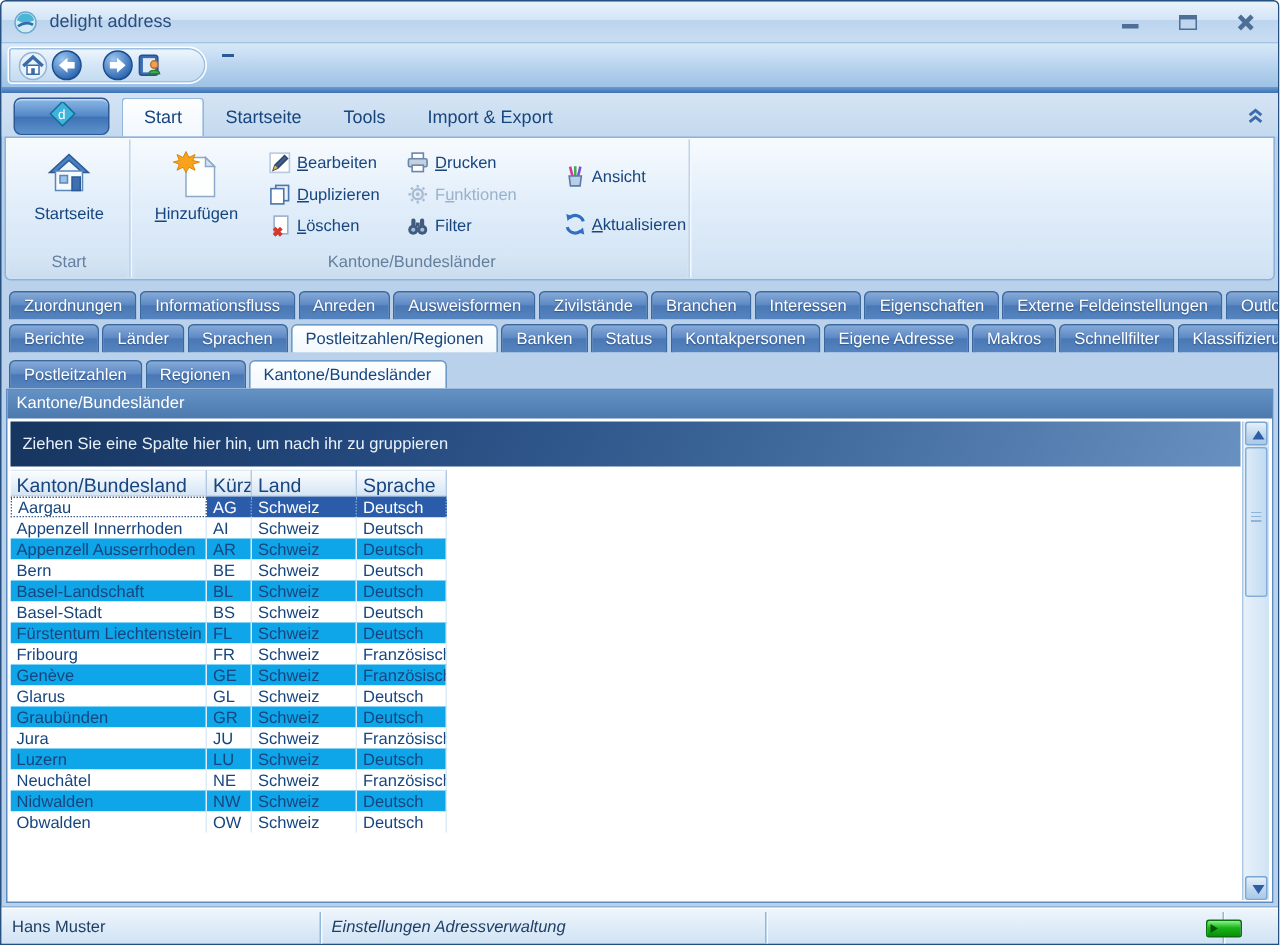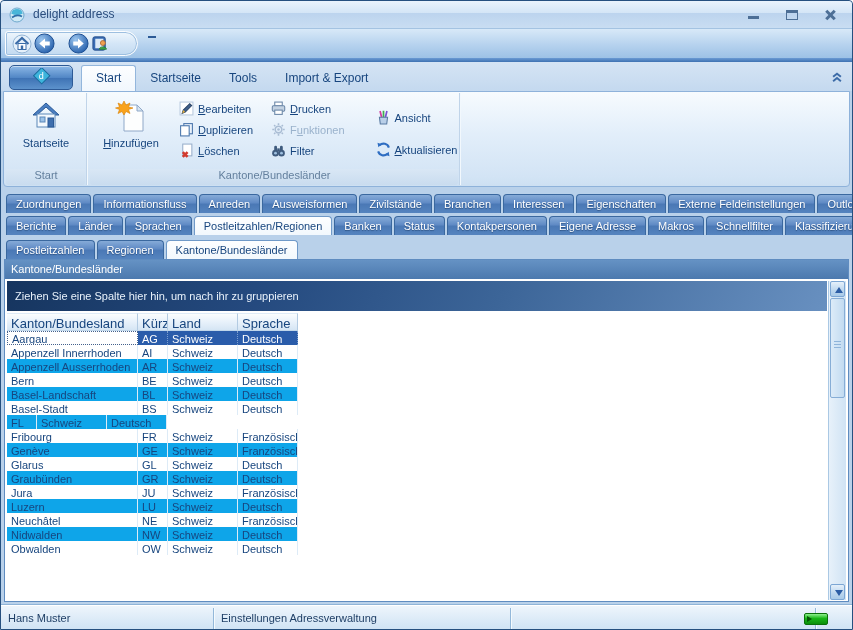--- a/index.html
+++ b/index.html
@@ -433,20 +433,21 @@
             <div class="tcell c2">Schweiz</div>
             <div class="tcell c3">Deutsch</div>
           </div>
           <div class="trow">
             <div class="tcell c0">Basel-Stadt</div>
             <div class="tcell c1">BS</div>
             <div class="tcell c2">Schweiz</div>
             <div class="tcell c3">Deutsch</div>
           </div>
           <div class="trow stripe">
+            <div class="tcell c0">Fürstentum Liechtenstein</div>
             <div class="tcell c1">FL</div>
             <div class="tcell c2">Schweiz</div>
             <div class="tcell c3">Deutsch</div>
           </div>
           <div class="trow">
             <div class="tcell c0">Fribourg</div>
             <div class="tcell c1">FR</div>
             <div class="tcell c2">Schweiz</div>
             <div class="tcell c3">Französisch</div>
           </div>
@@ -508,21 +509,21 @@
       <div class="sthumb"></div>
       <div class="sarrow down">
           <div class="tri-down"></div>
         </div>
     </div>
   </div>
 
   <div class="statusbar">
     <div class="scell" style="left:0; width:212px;">Hans Muster</div>
     <div class="ssep" style="left:212px;"></div>
-    <div class="scell" style="left:213px; width:296px;">Einstellungen Adressverwaltung</div>
+    <div class="scell" style="left:213px; width:296px;font-style:italic;">Einstellungen Adressverwaltung</div>
     <div class="ssep" style="left:509px;"></div>
     <div class="ssep" style="left:814px;"></div>
     <div class="led"></div>
     <div class="grip">
       <i style="right:0; bottom:0;"></i>
         <i style="right:5px; bottom:0;"></i>
         <i style="right:10px; bottom:0;"></i>
       <i style="right:0; bottom:5px;"></i>
         <i style="right:5px; bottom:5px;"></i>
       <i style="right:0; bottom:10px;"></i>

